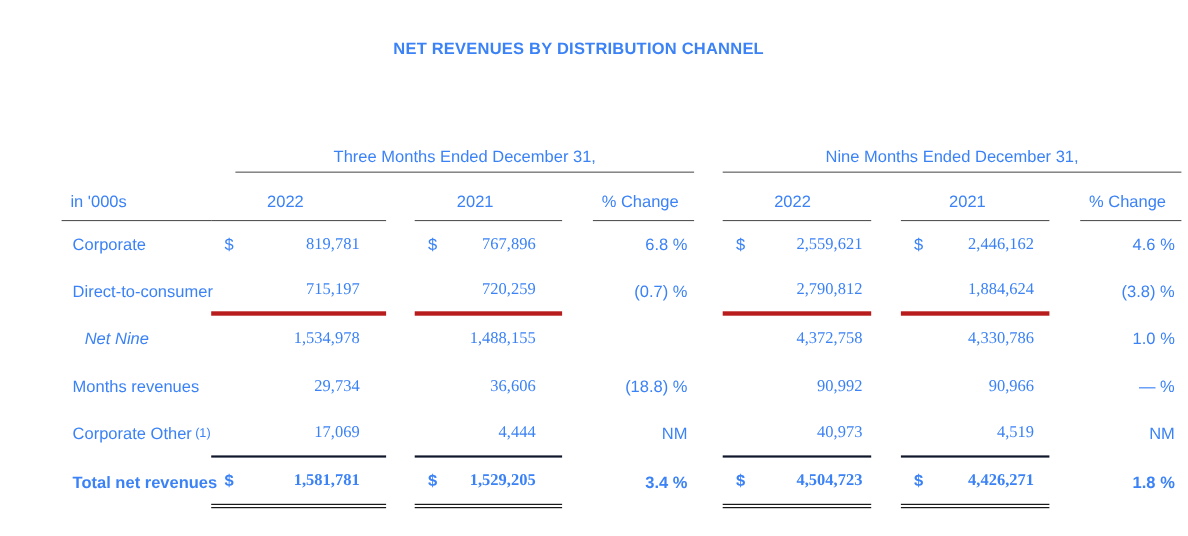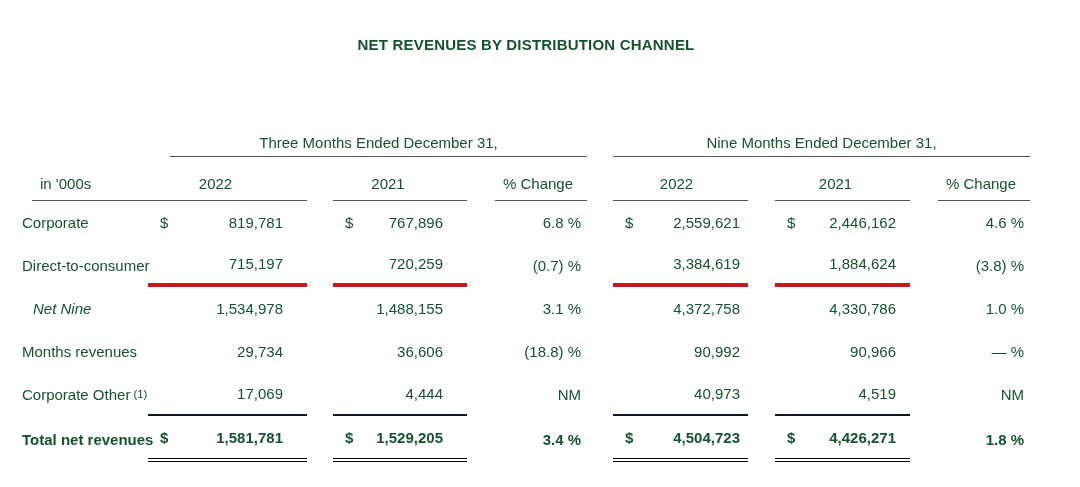--- a/index.html
+++ b/index.html
@@ -1,67 +1,68 @@
 <!DOCTYPE html>
 <html><head>
 <meta charset="utf-8">
 <style>
   html,body { margin:0; padding:0; background:#ffffff; }
   .page {
     position:relative;
     width:1080px; height:487px;
     background:#fff;
-    color:#14532d;
+    color:#3b82f6;
     font-family:"Liberation Sans", sans-serif;
     font-size:15px;
     overflow:hidden;
   }
   .title {
     position:absolute; top:36px; left:0; width:1052px;
     text-align:center; font-weight:bold; font-size:15px;
     letter-spacing:.2px;
     white-space:nowrap;
   }
   .table { position:absolute; top:125px; left:0; width:1080px; }
   .row {
     display:grid;
     grid-template-columns:148px 159px 26px 134px 28px 92px 26px 135px 27px 135px 28px 92px 1fr;
     align-items:stretch;
+    padding-left:44px;
   }
   .cell { display:flex; align-items:center; white-space:nowrap; }
 
   
   .spanner-row { height:32px; }
   .spanner {
     justify-content:center; align-items:flex-end;
     border-bottom:1px solid #555;
     padding-bottom:5px;
   }
   .spanner-a { grid-column:2 / span 5; margin-left:22px; }
   .spanner-b { grid-column:8 / span 5; }
 
   
   .header-row { height:44px; }
   .header-row .cell { align-items:flex-end; padding-bottom:8px; }
   .h-label {
     grid-column:1;
     border-bottom:1px solid #555;
-    margin-left:32px; padding-left:8px;
+    margin-left:12px; padding-left:8px;
   }
   .h-col { justify-content:center; border-bottom:1px solid #555; }
 
   
   .data-row { height:43px; }
   .row-total { height:46px; font-weight:bold; }
   .label { grid-column:1; padding-left:22px; }
   .label-indent { padding-left:33px; font-style:italic; }
   .sup { font-size:11.5px; vertical-align:super; padding-left:3px; line-height:1; }
 
   .money { padding-left:12px; }
-  .money .num { margin-left:auto; }
+  .money .num { margin-left:auto;font-family:Liberation Serif, serif; }
   .pct { justify-content:flex-end; }
 
   .c-a1 { grid-column:2;  padding-right:24px; }
   .c-a2 { grid-column:4;  padding-right:24px; }
   .c-a3 { grid-column:6;  padding-right:6px;  }
   .c-b1 { grid-column:8;  padding-right:8px;  }
   .c-b2 { grid-column:10; padding-right:14px; }
   .c-b3 { grid-column:12; padding-right:6px;  }
 
   
@@ -118,37 +119,36 @@
     <div class="row data-row u-mid">
       <div class="cell label">Direct-to-consumer</div>
       <div class="cell money c-a1">
         <span class="num">715,197</span>
       </div>
       <div class="cell money c-a2">
         <span class="num">720,259</span>
       </div>
       <div class="cell pct c-a3">(0.7) %</div>
       <div class="cell money c-b1">
-        <span class="num">3,384,619</span>
+        <span class="num">2,790,812</span>
       </div>
       <div class="cell money c-b2">
         <span class="num">1,884,624</span>
       </div>
       <div class="cell pct c-b3">(3.8) %</div>
     </div>
 
     <div class="row data-row">
       <div class="cell label label-indent">Net Nine</div>
       <div class="cell money c-a1">
         <span class="num">1,534,978</span>
       </div>
       <div class="cell money c-a2">
         <span class="num">1,488,155</span>
       </div>
-      <div class="cell pct c-a3">3.1 %</div>
       <div class="cell money c-b1">
         <span class="num">4,372,758</span>
       </div>
       <div class="cell money c-b2">
         <span class="num">4,330,786</span>
       </div>
       <div class="cell pct c-b3">1.0 %</div>
     </div>
 
     <div class="row data-row">

